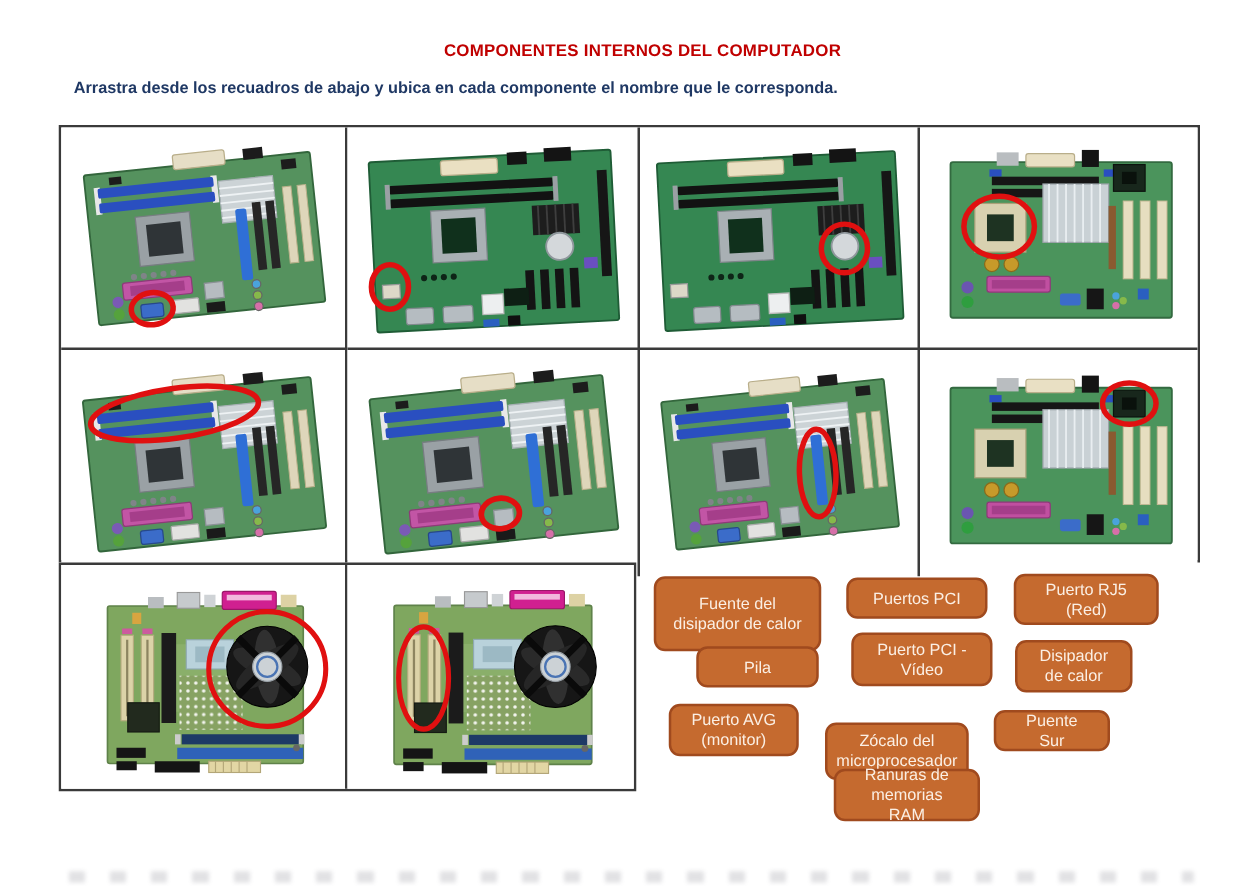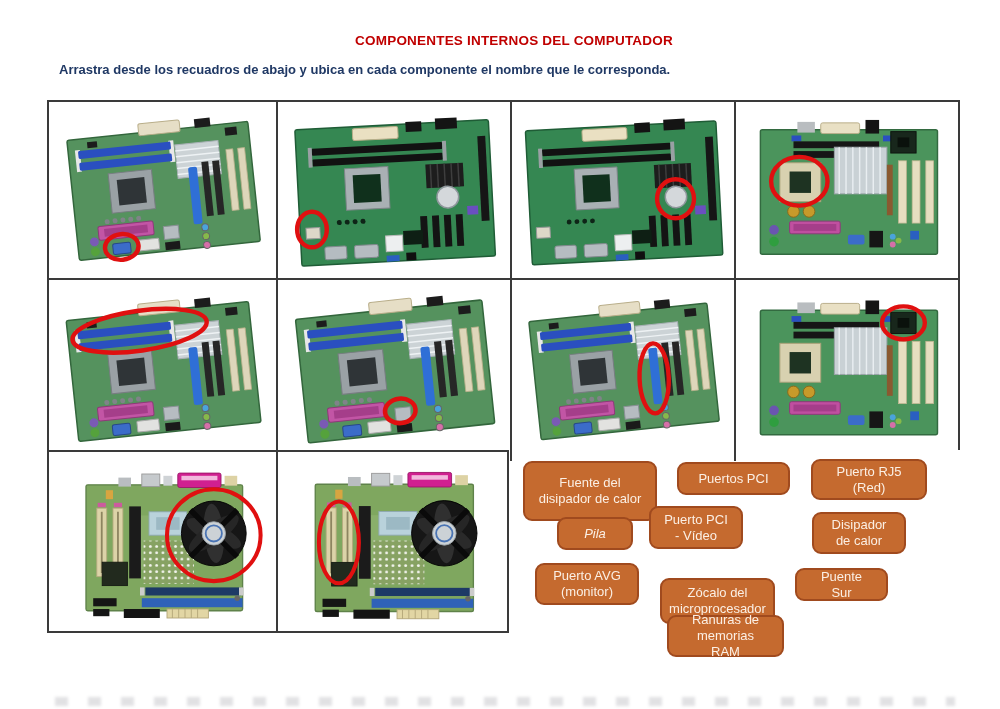--- a/index.html
+++ b/index.html
@@ -25,22 +25,22 @@
   svg.mb{width:100%;height:100%;display:block;}
   .hl{fill:none;stroke:var(--highlight,#e01010);stroke-width:4.5px;}
   .tag{position:absolute;box-sizing:border-box;display:flex;align-items:center;justify-content:center;
        text-align:center;background:var(--label-bg,#C56A2F);
        border:2px solid var(--label-border,#A04A1E);border-radius:9px;
        color:var(--label-text,#FBEFE4);font-size:13px;line-height:1.22;padding:2px 12px;
        cursor:grab;}
   .tag-1{left:523px;top:461px;width:134px;height:60px;}
   .tag-2{left:677px;top:462px;width:113px;height:33px;}
   .tag-3{left:811px;top:459px;width:116px;height:41px;}
-  .tag-4{left:557px;top:517px;width:76px;height:33px;font-style:italic;}
-  .tag-5{left:649px;top:506px;width:94px;height:43px;}
+  .tag-4{left:557px;top:517px;width:98px;height:33px;}
+  .tag-5{left:681px;top:506px;width:113px;height:43px;}
   .tag-6{left:812px;top:512px;width:94px;height:42px;}
   .tag-7{left:535px;top:563px;width:104px;height:42px;}
   .tag-8{left:660px;top:578px;width:115px;height:46px;}
   .tag-9{left:795px;top:568px;width:93px;height:33px;}
   .tag-10{left:667px;top:615px;width:117px;height:42px;}
   .edge-artifact{position:absolute;left:55px;top:697px;width:900px;height:9px;opacity:.22;
        background:repeating-linear-gradient(90deg,#7a7a85 0 13px,transparent 13px 33px);
        filter:blur(1.6px);}
   .defs-holder{position:absolute;width:0;height:0;overflow:hidden;}
 </style>

